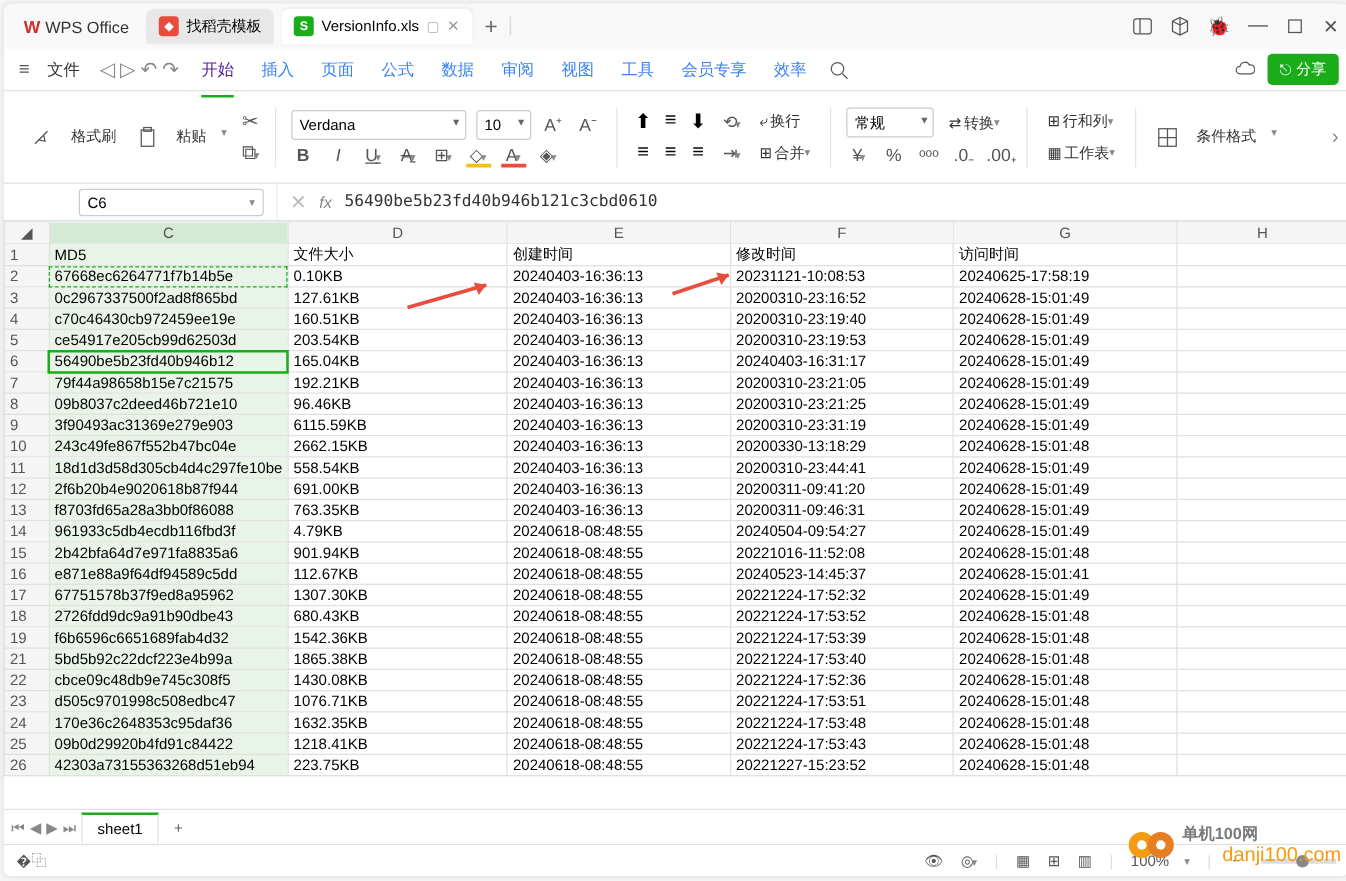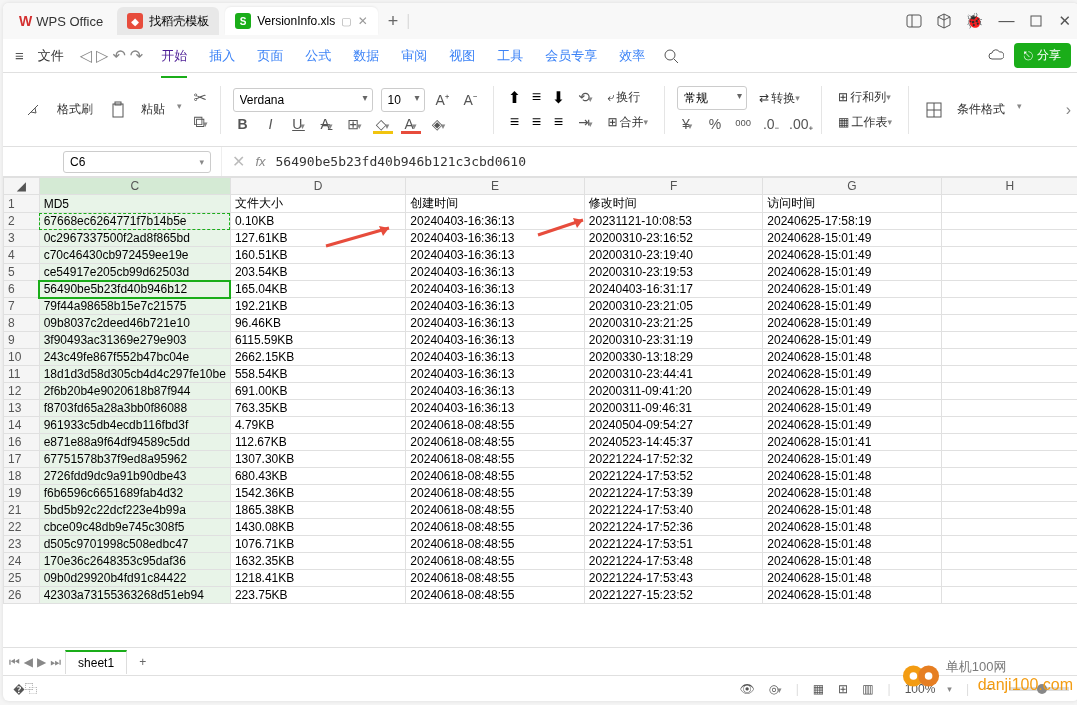--- a/index.html
+++ b/index.html
@@ -396,20 +396,29 @@
           <tr>
             <td class="rowhdr">14</td>
             <td class="col-C">961933c5db4ecdb116fbd3f</td>
             <td class="">4.79KB</td>
             <td class="">20240618-08:48:55</td>
             <td class="">20240504-09:54:27</td>
             <td class="">20240628-15:01:49</td>
             <td class=""></td>
           </tr>
           <tr>
+            <td class="rowhdr">15</td>
+            <td class="col-C">2b42bfa64d7e971fa8835a6</td>
+            <td class="">901.94KB</td>
+            <td class="">20240618-08:48:55</td>
+            <td class="">20221016-11:52:08</td>
+            <td class="">20240628-15:01:48</td>
+            <td class=""></td>
+          </tr>
+          <tr>
             <td class="rowhdr">16</td>
             <td class="col-C">e871e88a9f64df94589c5dd</td>
             <td class="">112.67KB</td>
             <td class="">20240618-08:48:55</td>
             <td class="">20240523-14:45:37</td>
             <td class="">20240628-15:01:41</td>
             <td class=""></td>
           </tr>
           <tr>
             <td class="rowhdr">17</td>
@@ -528,18 +537,18 @@
   </div>
 
   <div class="watermark">
     <svg class="wm-icon" viewBox="0 0 40 40">
       <circle cx="12" cy="20" r="11" fill="#f39c12"></circle>
         <circle cx="12" cy="20" r="4" fill="#fff"></circle>
       <circle cx="28" cy="20" r="11" fill="#e67e22"></circle>
         <circle cx="28" cy="20" r="4" fill="#fff"></circle>
     </svg>
     <div>
-      <div style="font-weight:normal;">单机100网</div>
+      <div style="font-weight:bold;">单机100网</div>
       <div style="font-size:16px;color:#f39c12;padding-left:32px;">danji100.com</div>
     </div>
   </div>
 
 </div>
 
 </body></html>

